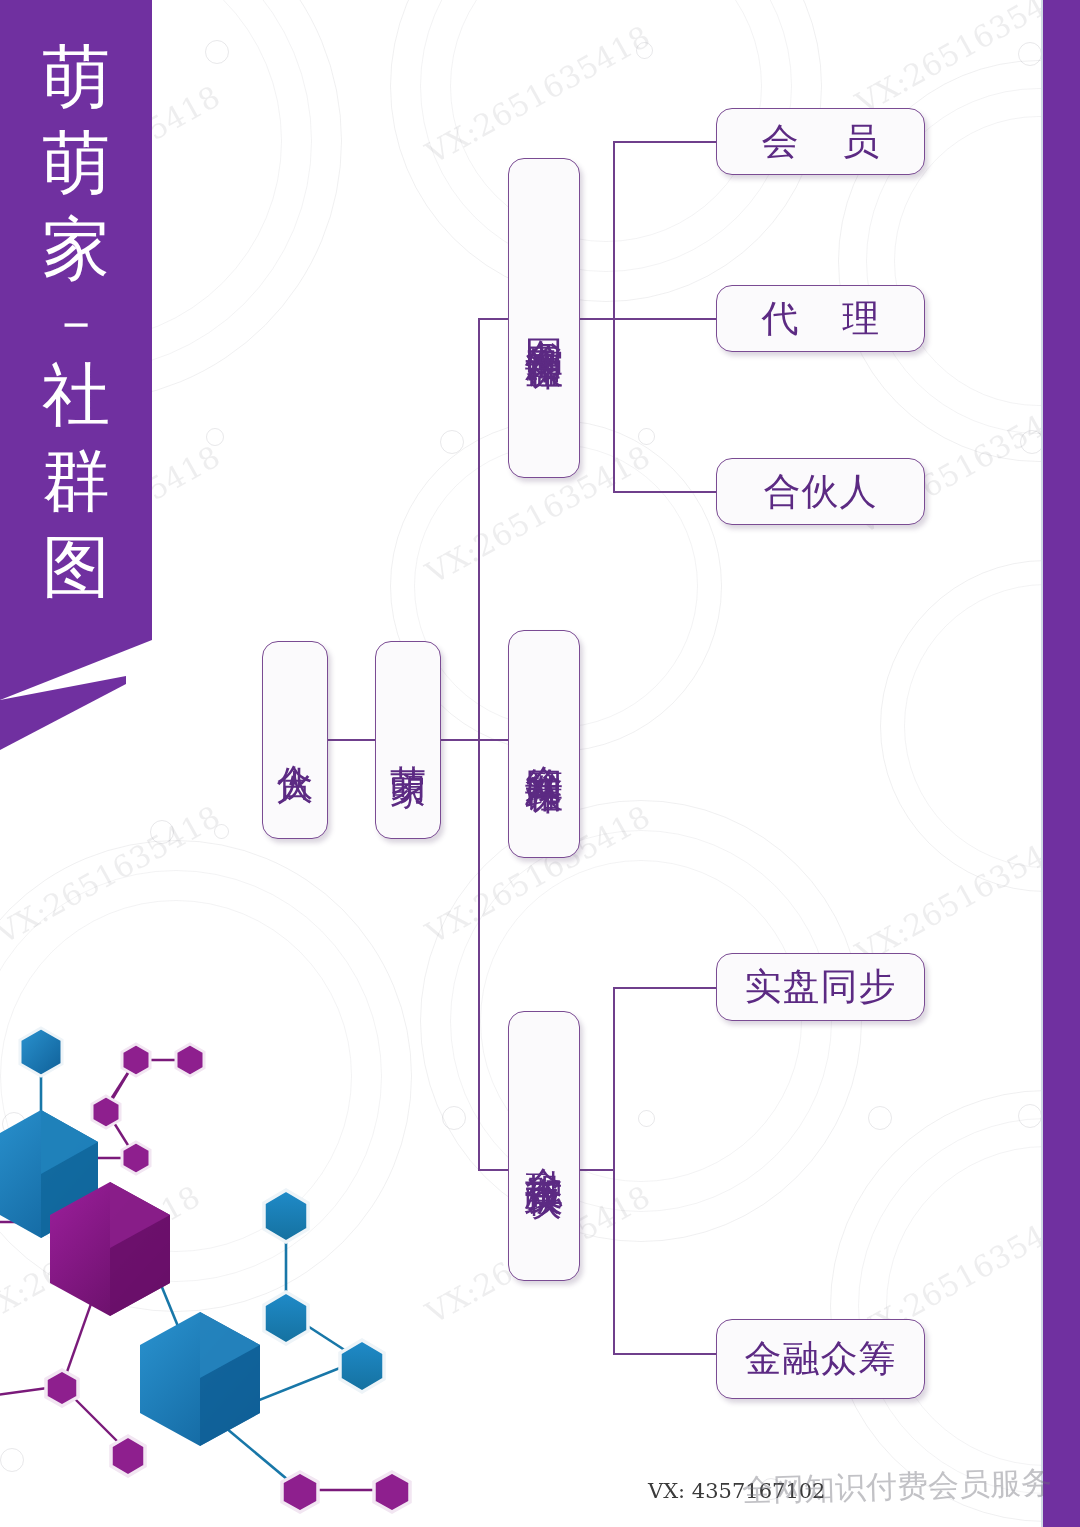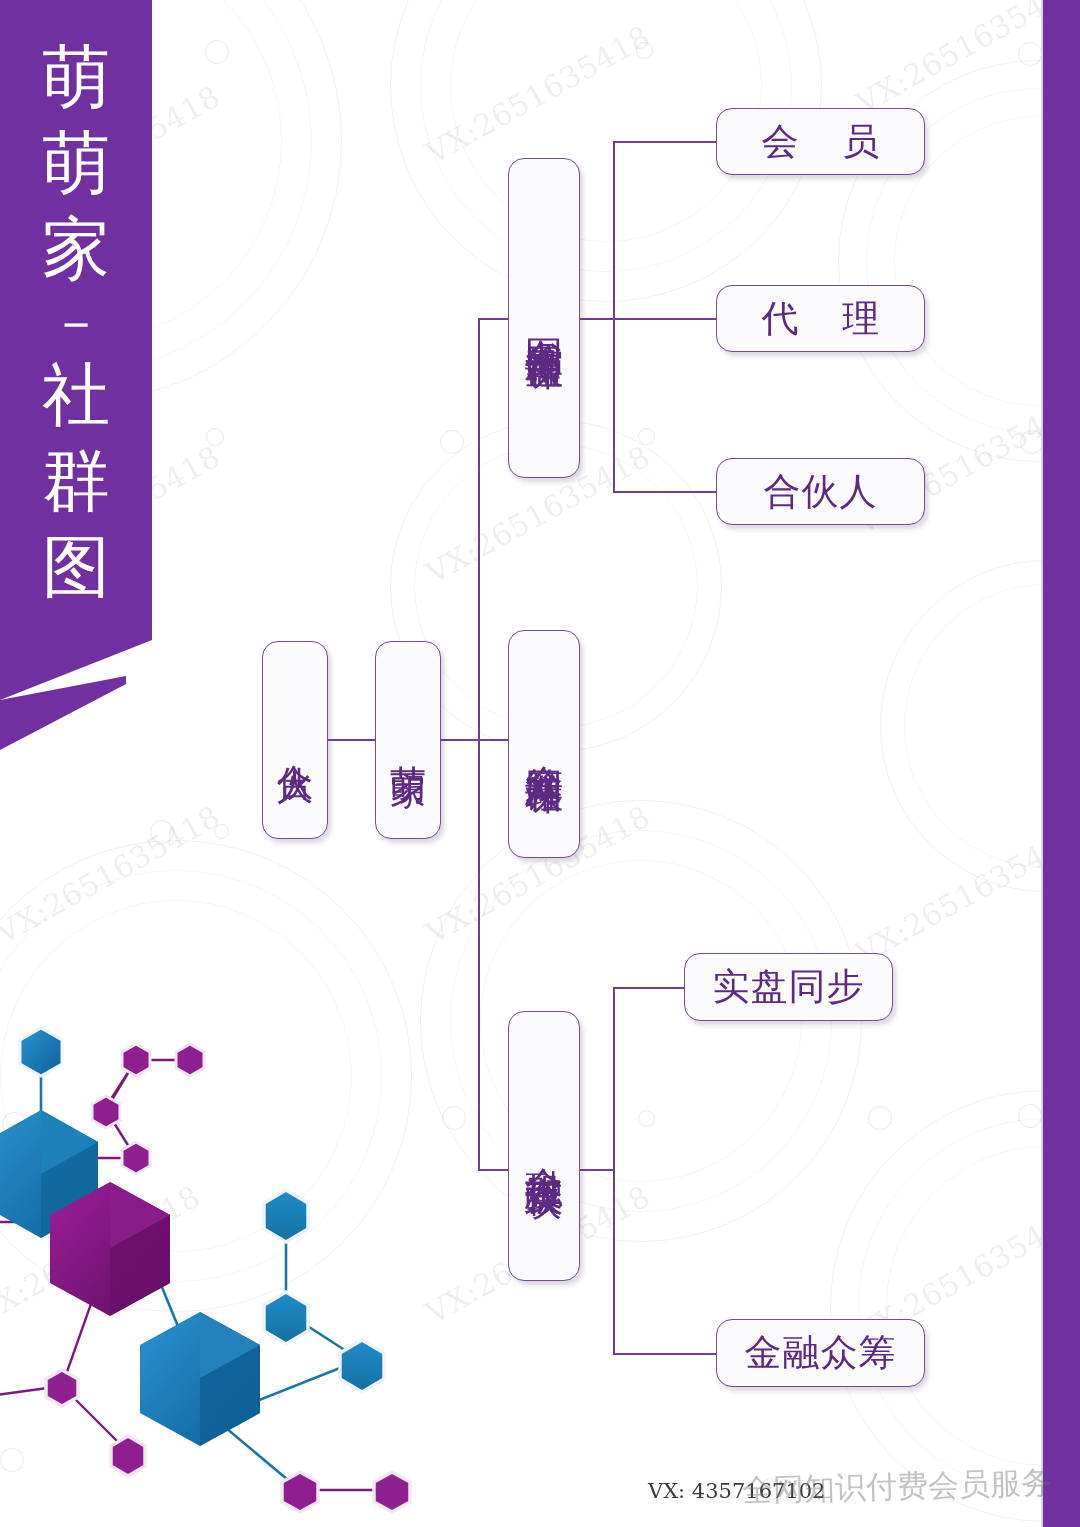--- a/index.html
+++ b/index.html
@@ -238,25 +238,25 @@
     </div>
 
     <div class="node horiz spaced" style="left:716px;top:108px;width:209px;height:67px;">
       <span>会 员</span>
     </div>
 
     <div class="node horiz" style="left:716px;top:458px;width:209px;height:67px;">
       <span>合伙人</span>
     </div>
 
-    <div class="node horiz" style="left:684px;top:953px;width:209px;height:68px;">
+    <div class="node horiz" style="left:716px;top:953px;width:209px;height:68px;">
       <span>实盘同步</span>
     </div>
 
-    <div class="node horiz" style="left:716px;top:1319px;width:209px;height:68px;font-family:Liberation Serif, serif;">
+    <div class="node horiz" style="left:716px;top:1319px;width:209px;height:80px;font-family:Liberation Serif, serif;">
       <span>金融众筹</span>
     </div>
   </div>
 
   <svg id="molecule" viewBox="0 0 430 527">
     <defs>
       <linearGradient id="gPurple" x1="0" y1="0" x2="1" y2="1">
         <stop offset="0%" stop-color="#9c1f9c"></stop>
           <stop offset="100%" stop-color="#5e0d5e"></stop>
       </linearGradient>

